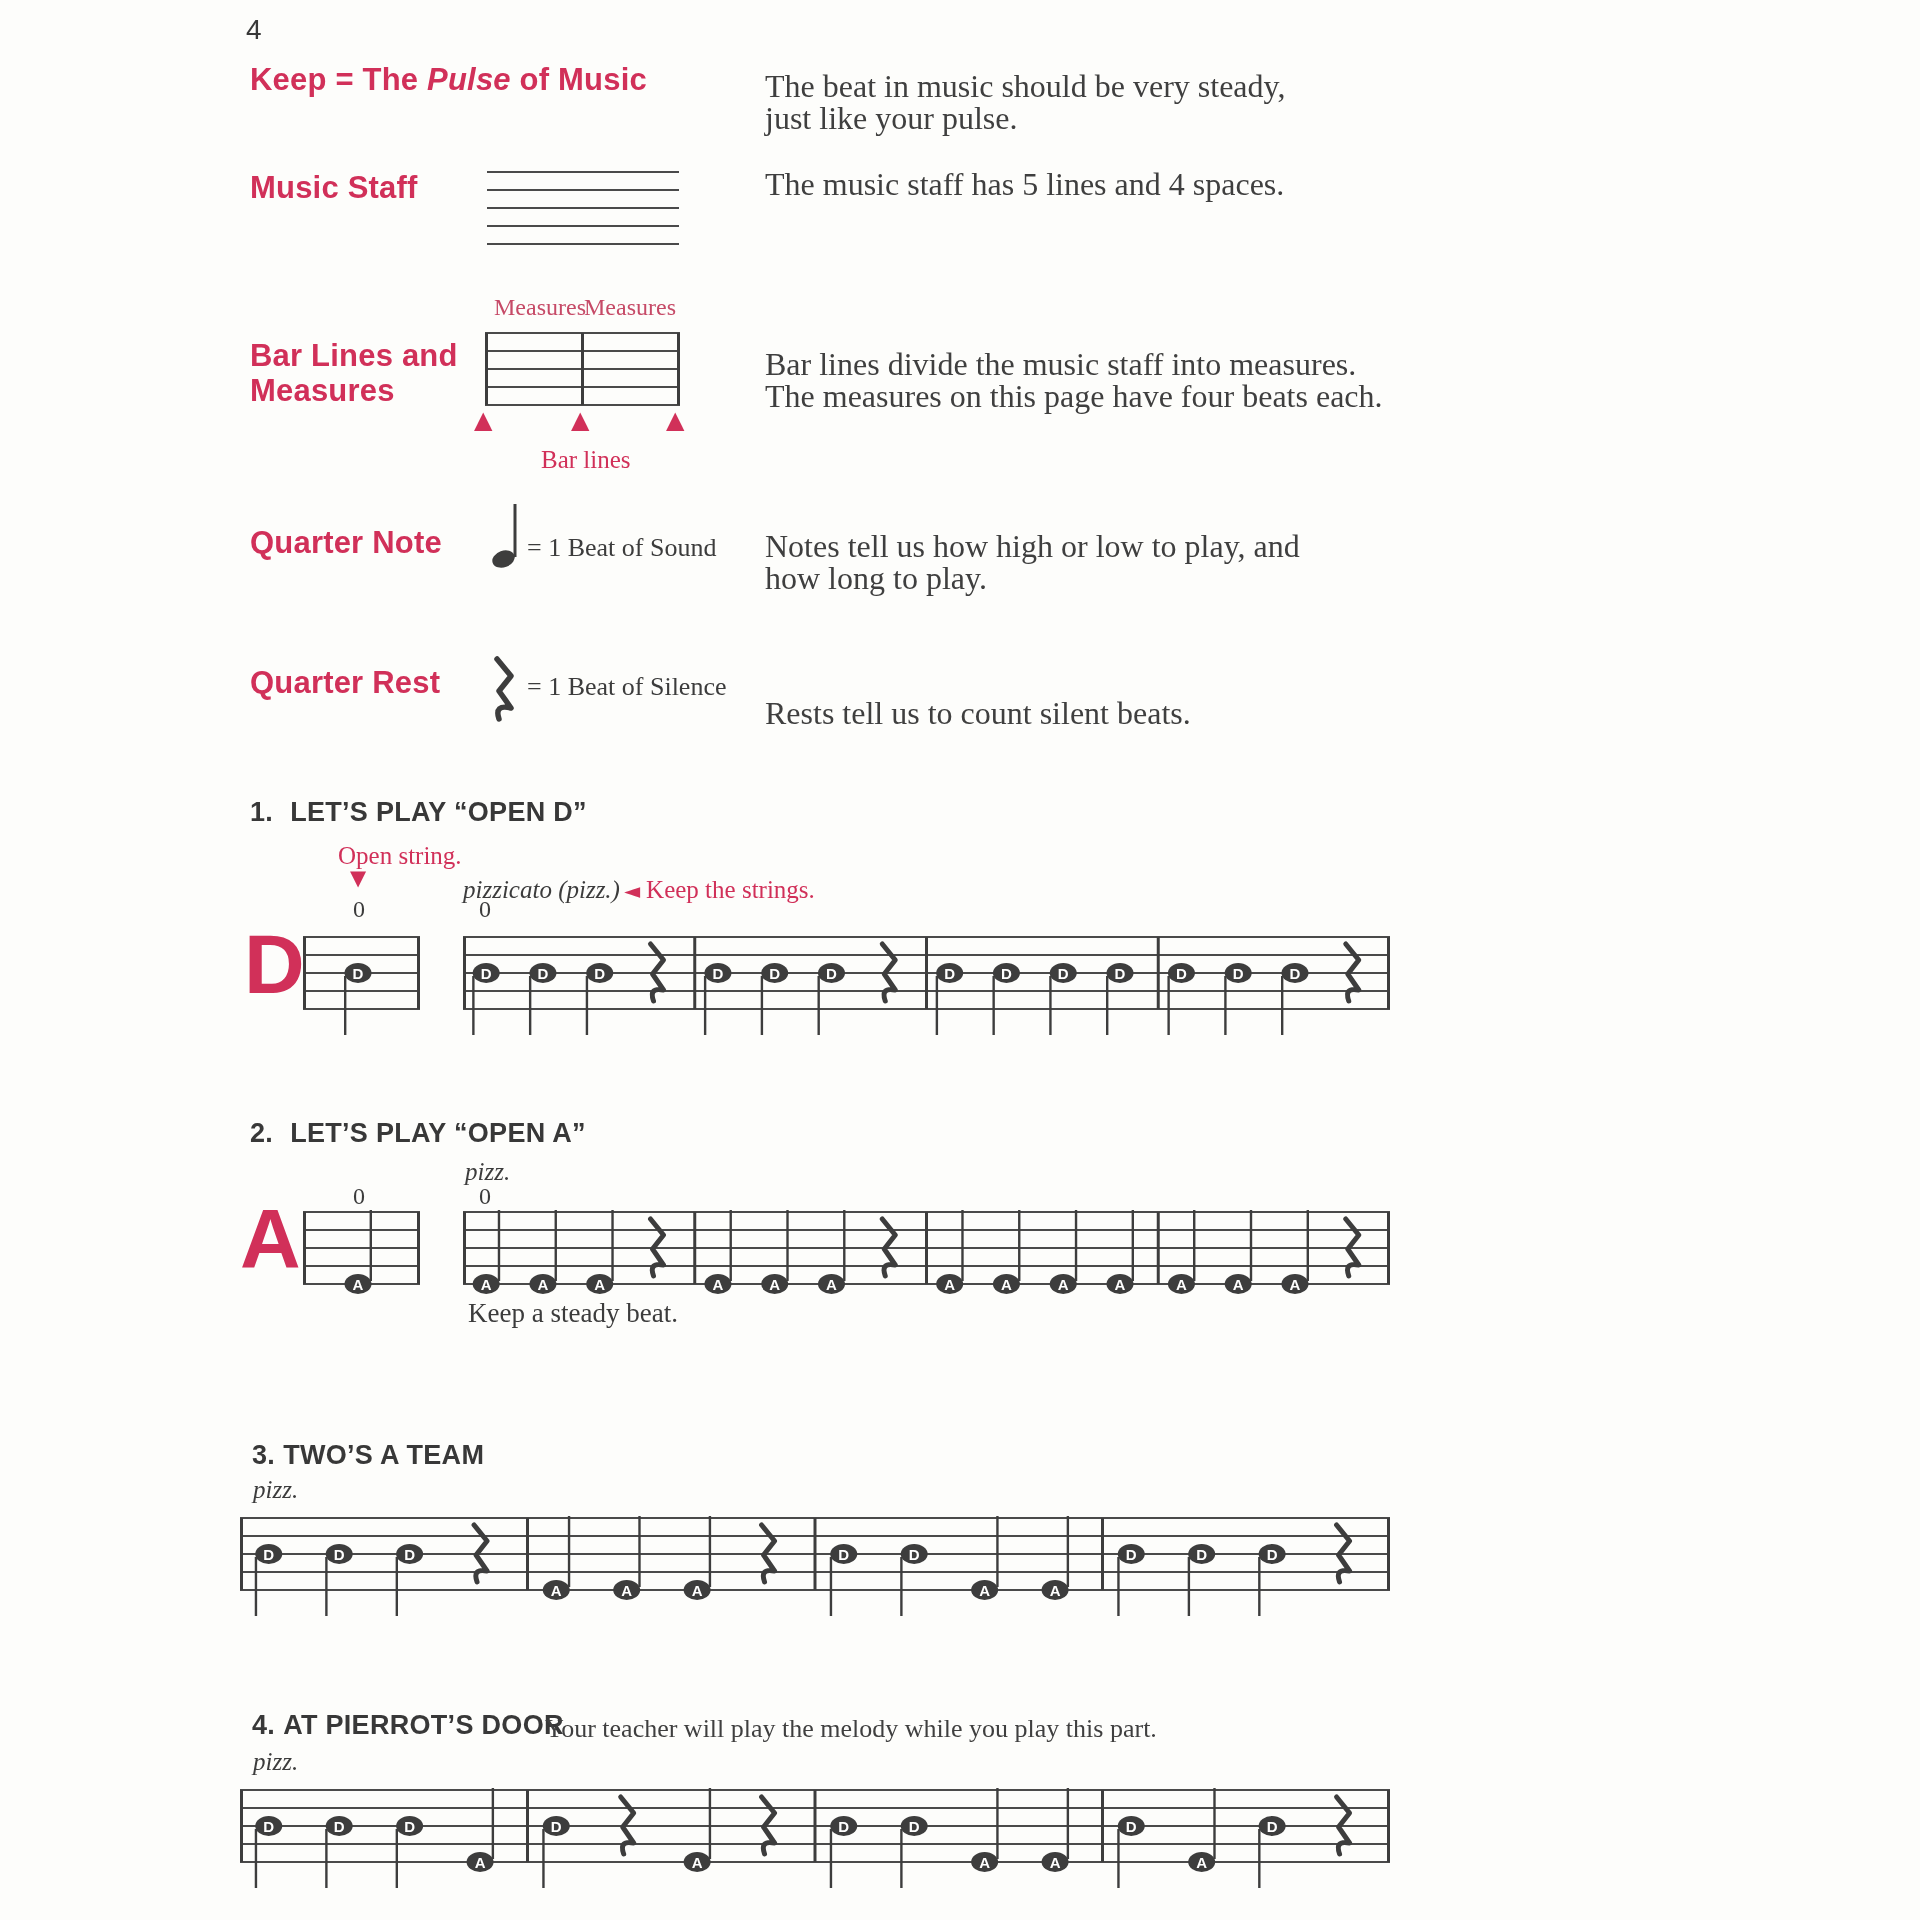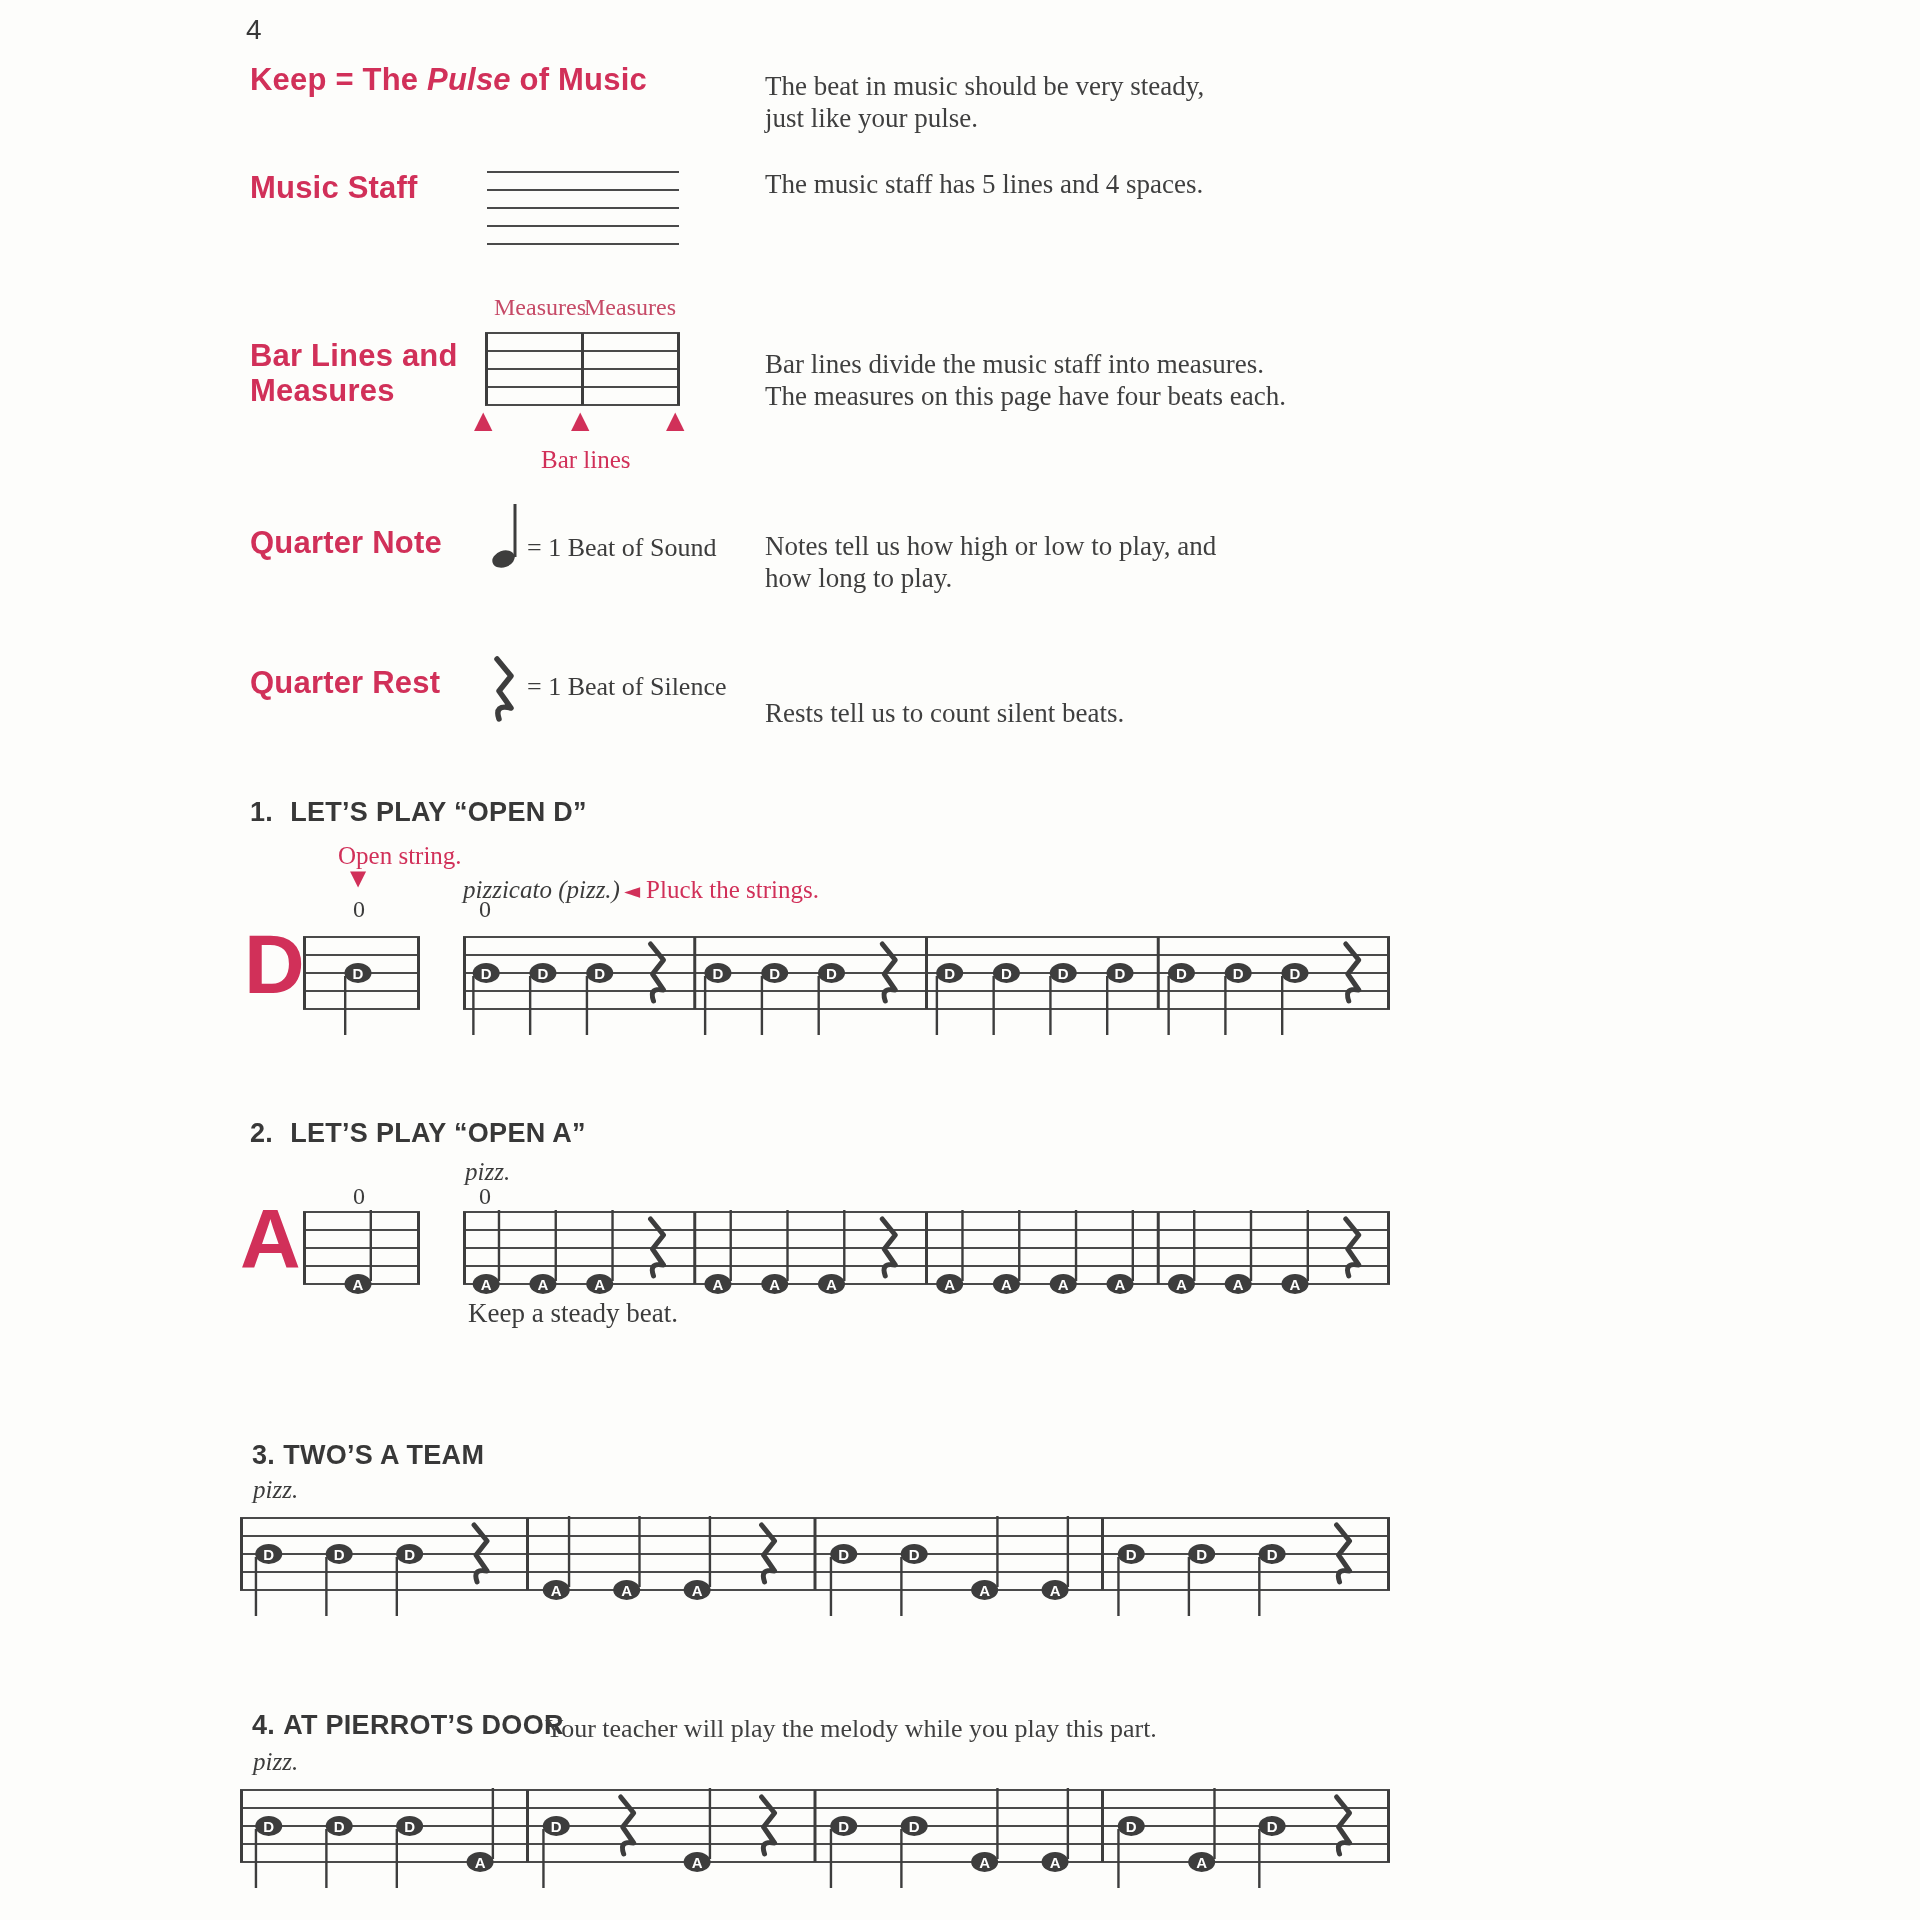--- a/index.html
+++ b/index.html
@@ -2,21 +2,21 @@
 <html><head>
 <meta charset="utf-8">
 <style>
   html,body{margin:0;padding:0;background:#ddd;}
   .page{position:relative;width:1920px;height:1920px;margin:0 auto;background:#fdfdfb;
         font-family:"Liberation Serif",serif;color:#3f3f3f;overflow:hidden;}
   .abs{position:absolute;}
   .term{font-family:"Liberation Sans",sans-serif;font-weight:700;font-size:31px;
         letter-spacing:.2px;color:#d13059;white-space:pre-line;line-height:35px;}
   .term em{font-style:italic;}
-  .desc{font-size:27px;line-height:32px;white-space:pre-line;color:#3f3f3f;}
+  .desc{font-size:32px;line-height:32px;white-space:pre-line;color:#3f3f3f;}
   .eq{font-size:26px;color:#3c3c3c;}
   .serif-accent{font-size:25px;color:#d13059;}
   .mlabel{font-size:24px;color:#c64a67;}
   .ex-head{font-family:"Liberation Sans",sans-serif;font-weight:700;font-size:27px;
            color:#383838;letter-spacing:.3px;}
   .num{margin-right:8px;}
   .num-wide{margin-right:17px;}
   .pizz{font-style:italic;font-size:25px;color:#3c3c3c;}
   .fing{font-size:24px;color:#3c3c3c;}
   .big-letter{font-family:"Liberation Sans",sans-serif;font-weight:700;font-size:84px;
@@ -93,21 +93,21 @@
       <path d="M9 3 L23 20 L11 35 L23 52 Q6 48 11 63" stroke="#3d3d3d" stroke-width="5.5" fill="none" stroke-linecap="round" stroke-linejoin="round"></path>
     </svg>
   </span>
   <div class="abs eq" style="left:527px;top:672px;">= 1 Beat of Silence</div>
   <div class="abs desc" style="left:765px;top:675px;margin-top:22px;">Rests tell us to count silent beats.</div>
 
   <div class="abs ex-head" style="left:250px;top:797px;"><span class="num num-wide">1.</span><span>LET’S PLAY “OPEN D”</span></div>
   <div class="abs serif-accent" style="left:338px;top:842px;">Open string.</div>
   <span class="abs tri tri-small" style="left:350px;top:868px;">▼</span>
   <div class="abs fing" style="left:353px;top:896px;">0</div>
-  <div class="abs pizzline" style="left:463px;top:876px;"><span class="it">pizzicato (pizz.)</span><span class="pk tri tri-small" style="margin:0 6px 0 4px;">◄</span><span class="pk">Pluck the strings.</span></div>
+  <div class="abs pizzline" style="left:463px;top:876px;"><span class="it">pizzicato (pizz.)</span><span class="pk tri tri-small" style="margin:0 6px 0 4px;">◄</span><span class="pk">Keep the strings.</span></div>
   <div class="abs fing" style="left:479px;top:896px;">0</div>
   <div class="abs big-letter" style="left:244px;top:922px;">D</div>
   <div class="abs" style="left:303px;top:899px;">
       <svg width="117" height="150">
         <line x1="0" y1="38" x2="117" y2="38" stroke="#4a4a4a" stroke-width="2.2"></line>
         <line x1="0" y1="56" x2="117" y2="56" stroke="#4a4a4a" stroke-width="2.2"></line>
         <line x1="0" y1="74" x2="117" y2="74" stroke="#4a4a4a" stroke-width="2.2"></line>
         <line x1="0" y1="92" x2="117" y2="92" stroke="#4a4a4a" stroke-width="2.2"></line>
         <line x1="0" y1="110" x2="117" y2="110" stroke="#4a4a4a" stroke-width="2.2"></line>
         <line x1="1.5" y1="38" x2="1.5" y2="110" stroke="#3d3d3d" stroke-width="3"></line>

